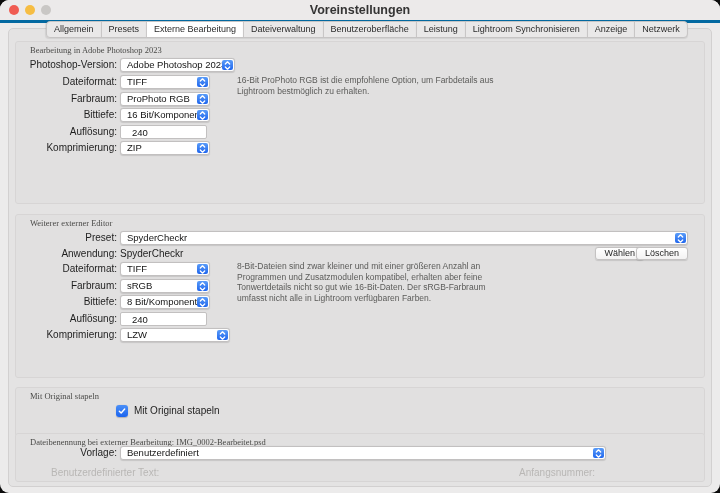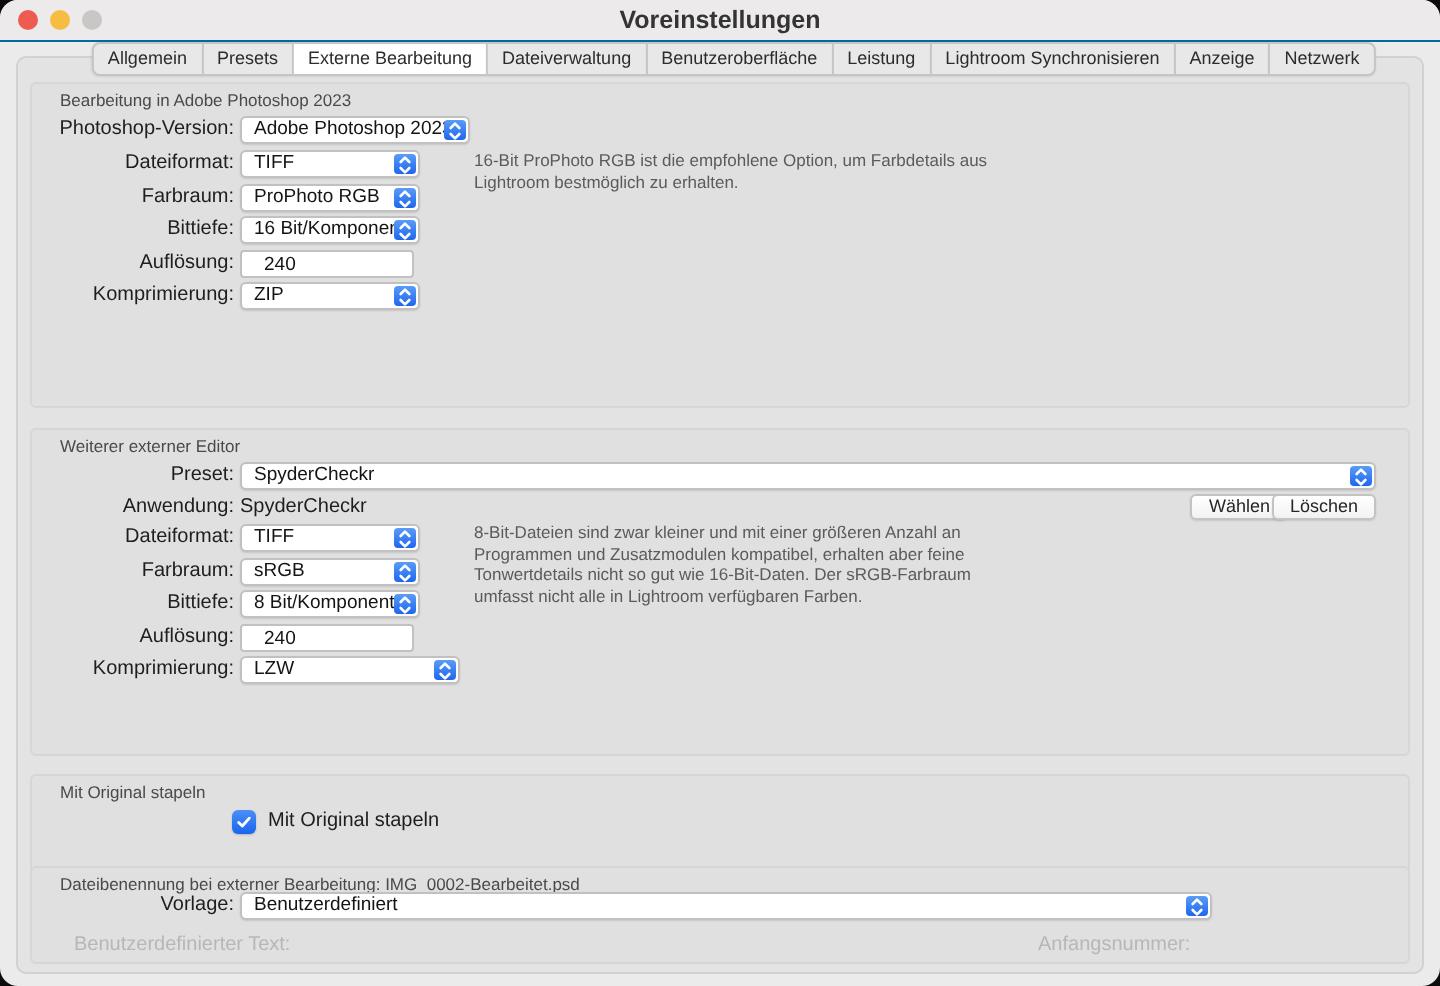--- a/index.html
+++ b/index.html
@@ -9,21 +9,21 @@
     -webkit-font-smoothing:antialiased;
     position:relative;overflow:hidden;
   }
   .window{
     position:absolute;inset:0;
     background:#ecebeb;border-radius:9px;overflow:hidden;
   }
   
   .titlebar{
     position:relative;height:20px;background:#eceaea;
-    border-bottom:1px solid #0369a1;
+    border-bottom:3px solid #0369a1;
   }
   .title{
     text-align:center;font-size:12.5px;font-weight:700;color:#343434;
     line-height:20px;
   }
   .light{position:absolute;top:5px;width:10px;height:10px;border-radius:50%;}
   .light.red{left:9px;}
   .light.yellow{left:25px;}
   .light.gray{left:41px;}
   
@@ -48,20 +48,21 @@
   .tab.selected{background:#ffffff;}
   
   .section{
     position:absolute;left:6px;right:6px;
     background:#e1e0e0;border:1px solid #d7d5d5;border-radius:3px;
     box-sizing:border-box;
   }
   .caption{
     position:absolute;left:14px;top:3px;font-size:8.5px;color:#4a4a48;
     white-space:nowrap;
+    font-family:Liberation Serif, serif;
   }
   .field-row{position:absolute;left:0;right:0;height:14px;}
   .row-label{
     position:absolute;left:0;width:101px;text-align:right;
     font-size:10px;color:#1e1e1e;line-height:14px;white-space:nowrap;
   }
   .popup{
     position:absolute;left:104px;top:0;height:14px;background:#fff;
     border:1px solid #c2c0c0;border-radius:3px;box-sizing:border-box;
     box-shadow:0 0.5px 1px rgba(0,0,0,.12);
@@ -315,21 +316,21 @@
           <span class="val">Benutzerdefiniert</span>
           <span class="stepper">
             <svg width="7" height="11" viewBox="0 0 8 12">
                 <path d="M1.5 4.3 L4 1.8 L6.5 4.3" stroke="#fff" stroke-width="1.5" fill="none" stroke-linecap="round" stroke-linejoin="round"></path>
                 <path d="M1.5 7.7 L4 10.2 L6.5 7.7" stroke="#fff" stroke-width="1.5" fill="none" stroke-linecap="round" stroke-linejoin="round"></path>
               </svg>
           </span>
         </div>
       </div>
 
-      <span class="disabled-label" style="left:21px">Benutzerdefinierter Text:</span>
+      <span class="disabled-label" style="left:35px">Benutzerdefinierter Text:</span>
       <span class="disabled-label" style="left:503px">Anfangsnummer:</span>
     </div>
 
   </div>
 
   <div class="tabs">
     <span class="tab">Allgemein</span>
     <span class="tab">Presets</span>
     <span class="tab selected">Externe Bearbeitung</span>
     <span class="tab">Dateiverwaltung</span>

